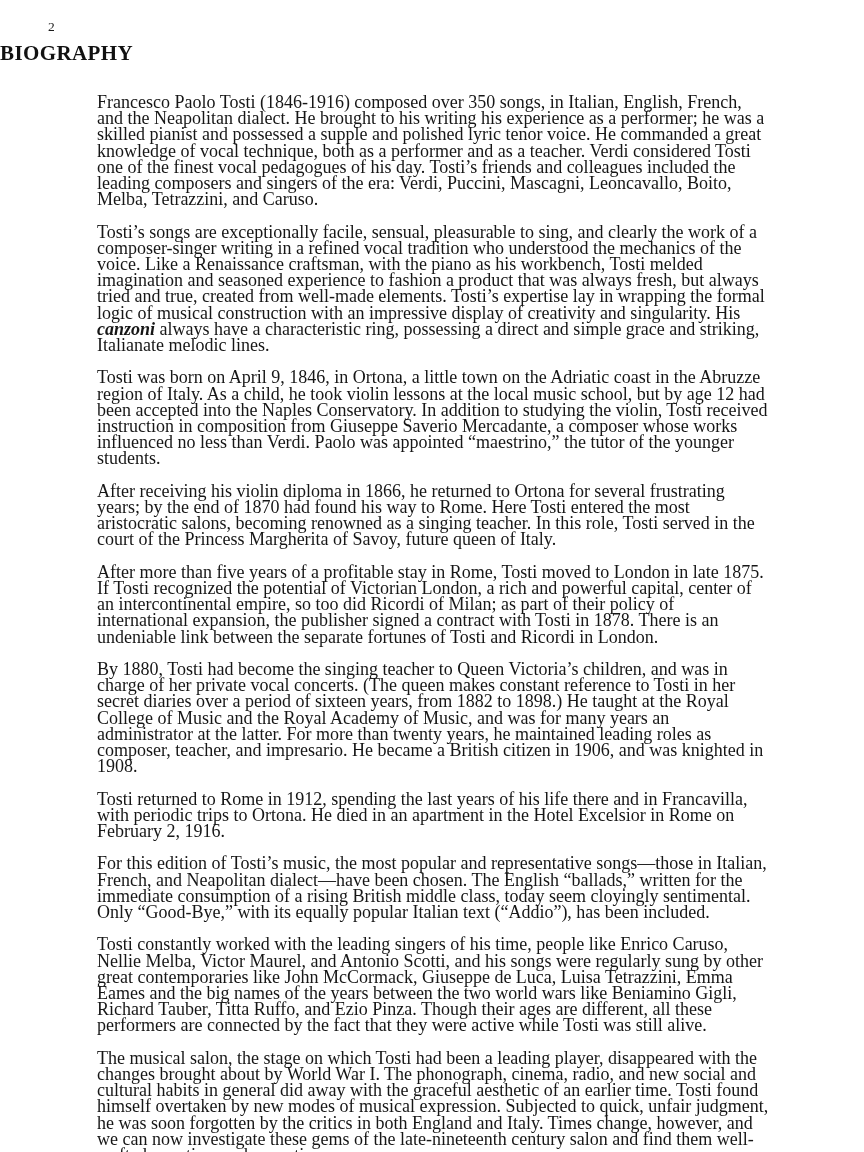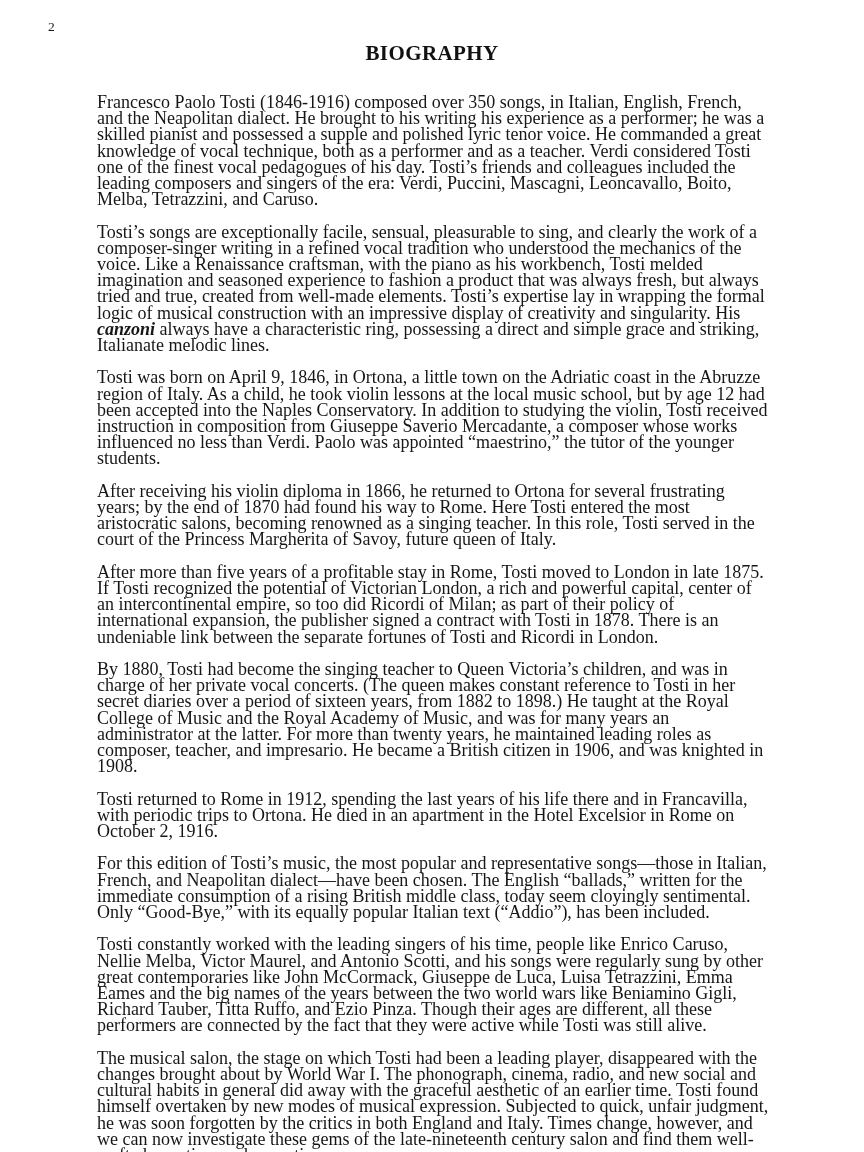--- a/index.html
+++ b/index.html
@@ -28,21 +28,21 @@
     left: 48px;
     top: 19px;
     font-size: 13.5px;
     color: #1a1a1a;
   }
   .page-title {
     position: absolute;
     top: 41px;
     left: 0;
     width: 100%;
-    text-align: center;
+    text-align: left;
     font-size: 21px;
     font-weight: bold;
     letter-spacing: 0.4px;
     color: #111111;
   }
   .content {
     position: absolute;
     left: 97px;
     top: 94px;
     width: 672px;
@@ -75,21 +75,21 @@
     <p><span>Tosti’s songs are exceptionally facile, sensual, pleasurable to sing, and clearly the work of a composer-singer writing in a refined vocal tradition who understood the mechanics of the voice. Like a Renaissance craftsman, with the piano as his workbench, Tosti melded imagination and seasoned experience to fashion a product that was always fresh, but always tried and true, created from well-made elements. Tosti’s expertise lay in wrapping the formal logic of musical construction with an impressive display of creativity and singularity. His </span><em>canzoni</em><span> always have a characteristic ring, possessing a direct and simple grace and striking, Italianate melodic lines.</span></p>
 
     <p>Tosti was born on April 9, 1846, in Ortona, a little town on the Adriatic coast in the Abruzze region of Italy. As a child, he took violin lessons at the local music school, but by age 12 had been accepted into the Naples Conservatory. In addition to studying the violin, Tosti received instruction in composition from Giuseppe Saverio Mercadante, a composer whose works influenced no less than Verdi. Paolo was appointed “maestrino,” the tutor of the younger students.</p>
 
     <p>After receiving his violin diploma in 1866, he returned to Ortona for several frustrating years; by the end of 1870 had found his way to Rome. Here Tosti entered the most aristocratic salons, becoming renowned as a singing teacher. In this role, Tosti served in the court of the Princess Margherita of Savoy, future queen of Italy.</p>
 
     <p>After more than five years of a profitable stay in Rome, Tosti moved to London in late 1875. If Tosti recognized the potential of Victorian London, a rich and powerful capital, center of an intercontinental empire, so too did Ricordi of Milan; as part of their policy of international expansion, the publisher signed a contract with Tosti in 1878. There is an undeniable link between the separate fortunes of Tosti and Ricordi in London.</p>
 
     <p>By 1880, Tosti had become the singing teacher to Queen Victoria’s children, and was in charge of her private vocal concerts. (The queen makes constant reference to Tosti in her secret diaries over a period of sixteen years, from 1882 to 1898.) He taught at the Royal College of Music and the Royal Academy of Music, and was for many years an administrator at the latter. For more than twenty years, he maintained leading roles as composer, teacher, and impresario. He became a British citizen in 1906, and was knighted in 1908.</p>
 
-    <p>Tosti returned to Rome in 1912, spending the last years of his life there and in Francavilla, with periodic trips to Ortona. He died in an apartment in the Hotel Excelsior in Rome on October 2, 1916.</p>
+    <p>Tosti returned to Rome in 1912, spending the last years of his life there and in Francavilla, with periodic trips to Ortona. He died in an apartment in the Hotel Excelsior in Rome on February 2, 1916.</p>
 
     <p>For this edition of Tosti’s music, the most popular and representative songs—those in Italian, French, and Neapolitan dialect—have been chosen. The English “ballads,” written for the immediate consumption of a rising British middle class, today seem cloyingly sentimental. Only “Good-Bye,” with its equally popular Italian text (“Addio”), has been included.</p>
 
     <p>Tosti constantly worked with the leading singers of his time, people like Enrico Caruso, Nellie Melba, Victor Maurel, and Antonio Scotti, and his songs were regularly sung by other great contemporaries like John McCormack, Giuseppe de Luca, Luisa Tetrazzini, Emma Eames and the big names of the years between the two world wars like Beniamino Gigli, Richard Tauber, Titta Ruffo, and Ezio Pinza. Though their ages are different, all these performers are connected by the fact that they were active while Tosti was still alive.</p>
 
     <p>The musical salon, the stage on which Tosti had been a leading player, disappeared with the changes brought about by World War I. The phonograph, cinema, radio, and new social and cultural habits in general did away with the graceful aesthetic of an earlier time. Tosti found himself overtaken by new modes of musical expression. Subjected to quick, unfair judgment, he was soon forgotten by the critics in both England and Italy. Times change, however, and we can now investigate these gems of the late-nineteenth century salon and find them well-crafted, creative, and evocative.</p>
 
   </div>
 </div>
 

